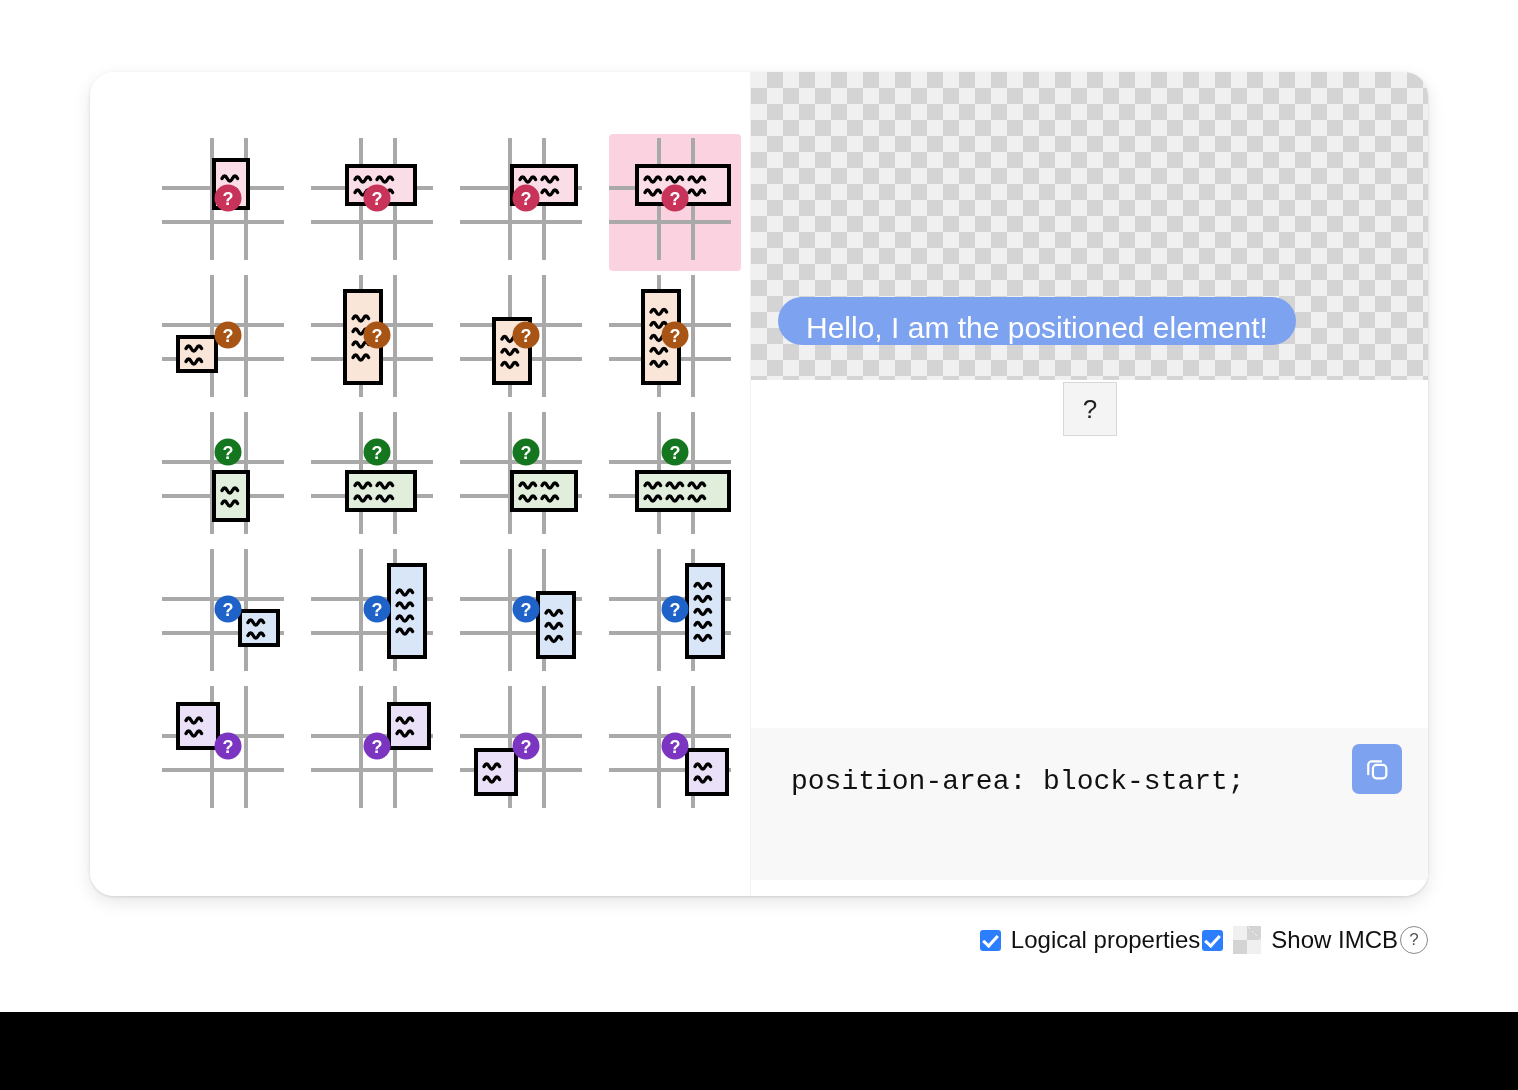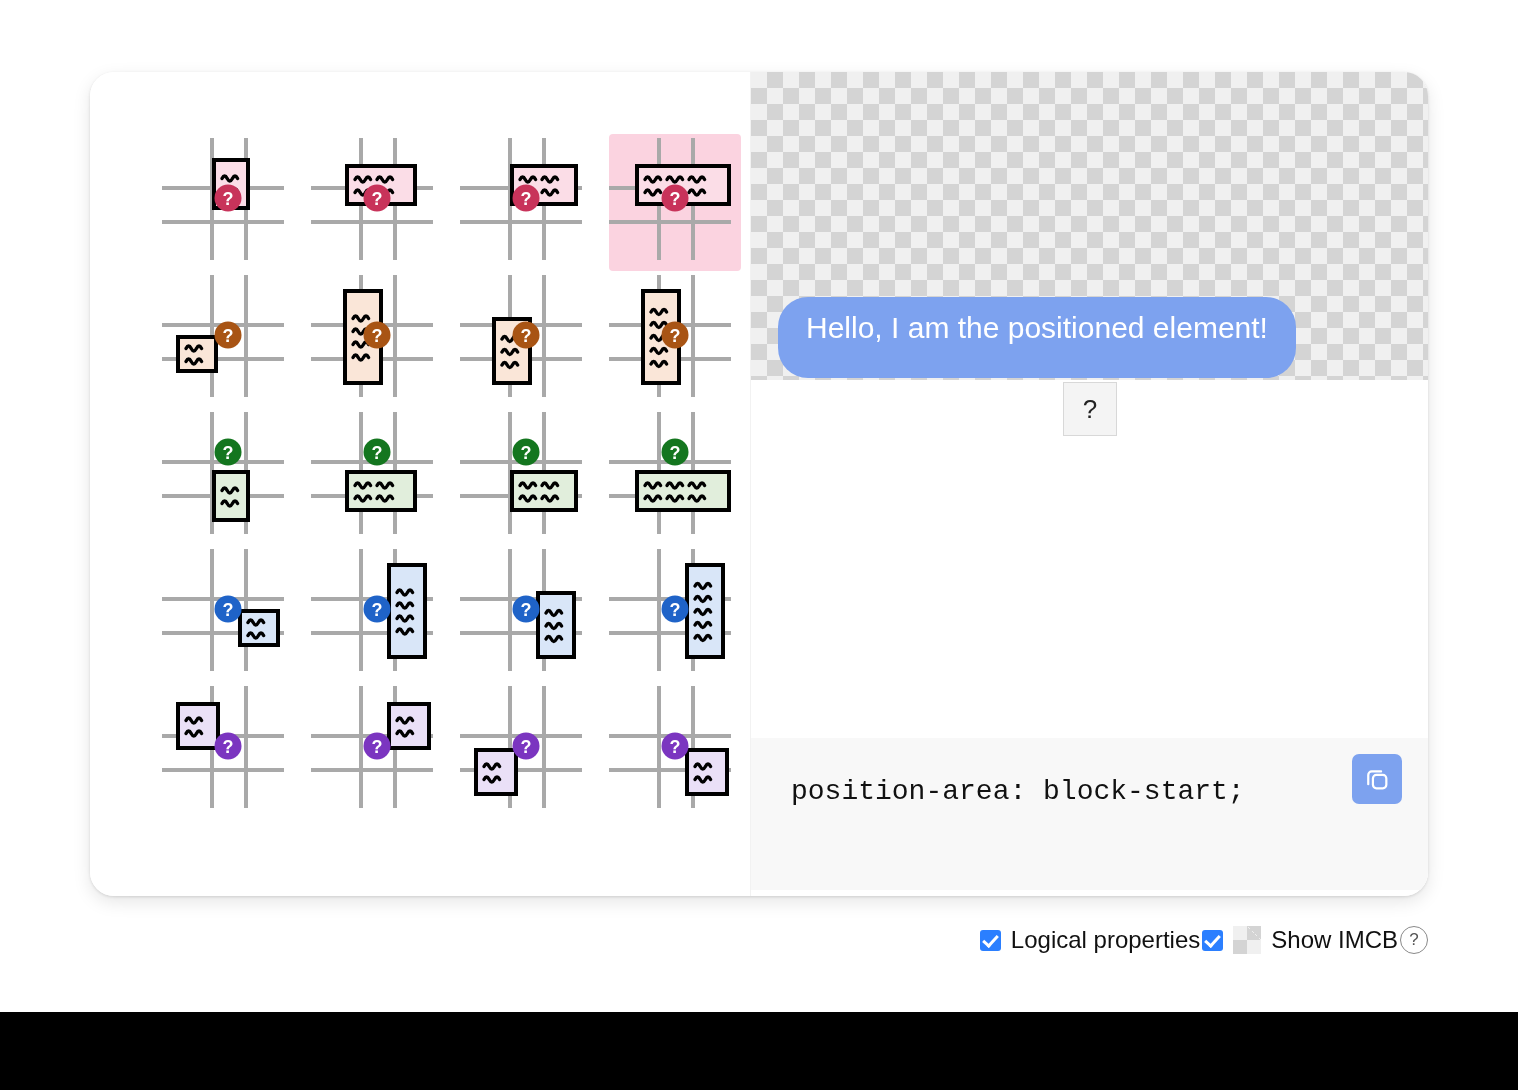--- a/index.html
+++ b/index.html
@@ -56,37 +56,37 @@
     background-image:
       linear-gradient(45deg,#d4d4d4 25%,transparent 25%,transparent 75%,#d4d4d4 75%),
       linear-gradient(45deg,#d4d4d4 25%,transparent 25%,transparent 75%,#d4d4d4 75%);
     background-size:32px 32px;
     background-position:0 0,16px 16px;
   }
   #positioned-element{
     position:absolute;left:27px;top:225px;
     background:#7da2ef;color:#fff;
     border-radius:30px;
-    padding:13px 28px 33px 28px;
+    padding:13px 28px 0 28px;
     font-size:30px;line-height:1.18;
     white-space:nowrap;
     font-family:"Liberation Sans", sans-serif;
   }
   #anchor-box{
     position:absolute;left:312px;top:310px;
     width:52px;height:52px;
     background:#f4f4f4;border:1px solid #d8d8d8;
     display:flex;align-items:center;justify-content:center;
     font-size:26px;color:#222;
     font-family:"Liberation Sans", sans-serif;
   }
 
   
   #code-panel{
-    position:absolute;left:0;right:0;bottom:6px;height:152px;
+    position:absolute;left:0;right:0;bottom:16px;height:152px;
     background:#f8f8f8;
   }
   #code-text{
     position:absolute;left:40px;top:38px;
     font-family:"Liberation Mono", monospace;
     font-size:28px;color:#111;white-space:pre;
   }
   #copy-button{
     position:absolute;right:26px;top:16px;
     width:50px;height:50px;border-radius:7px;

